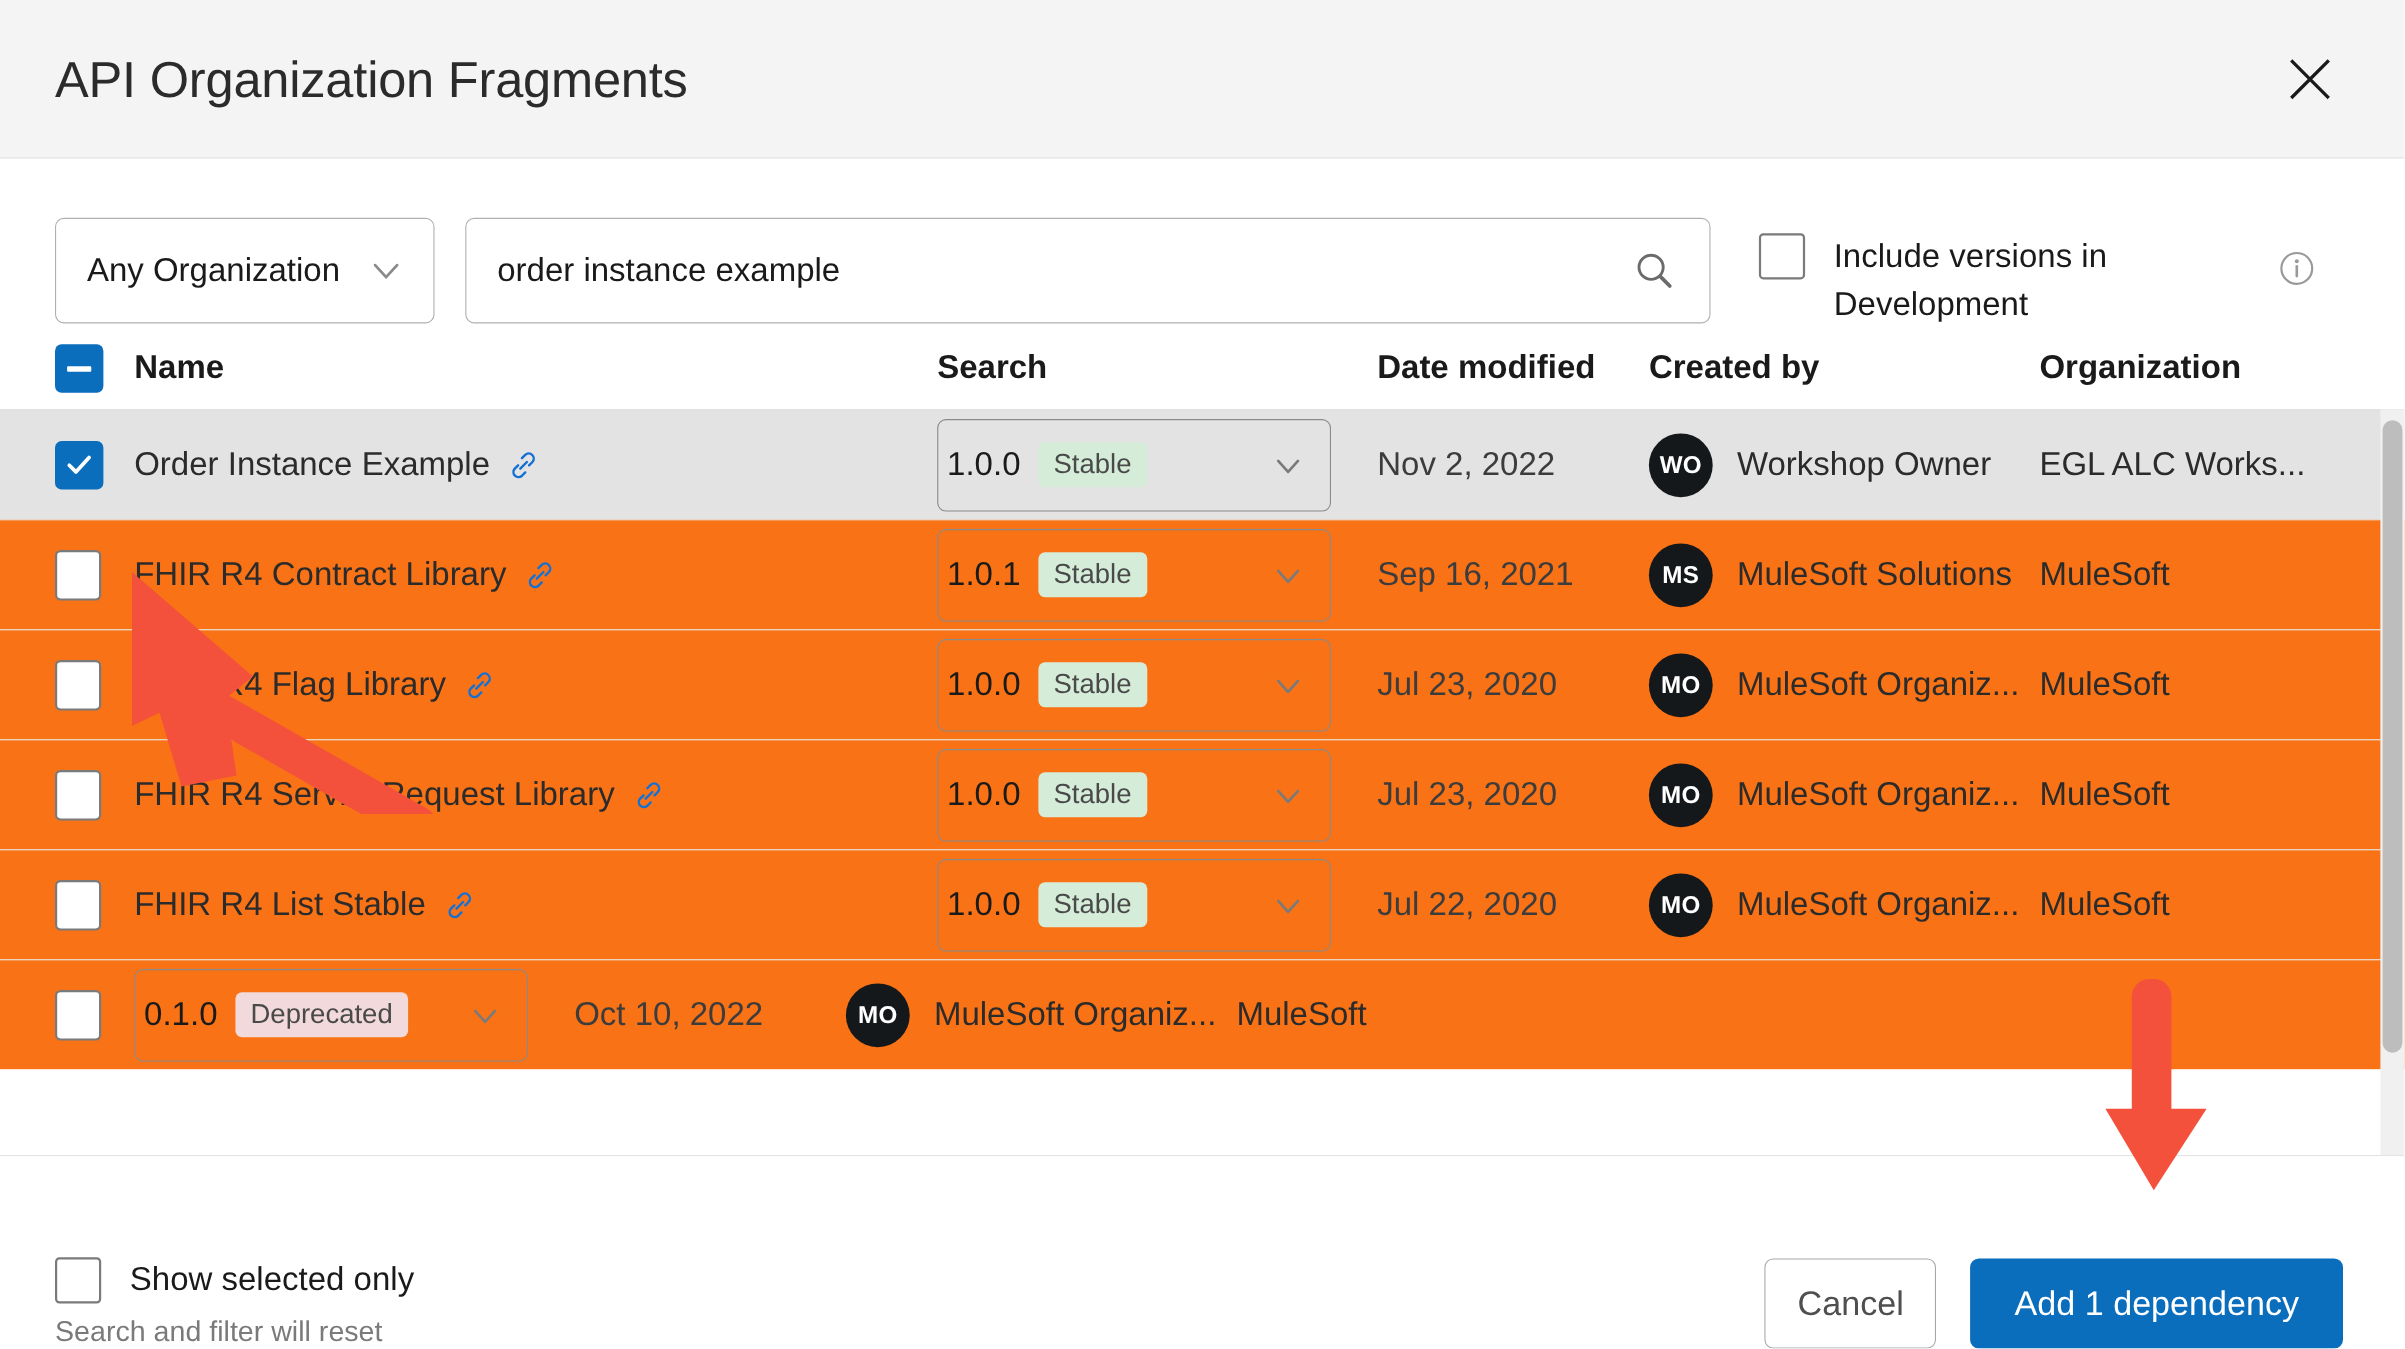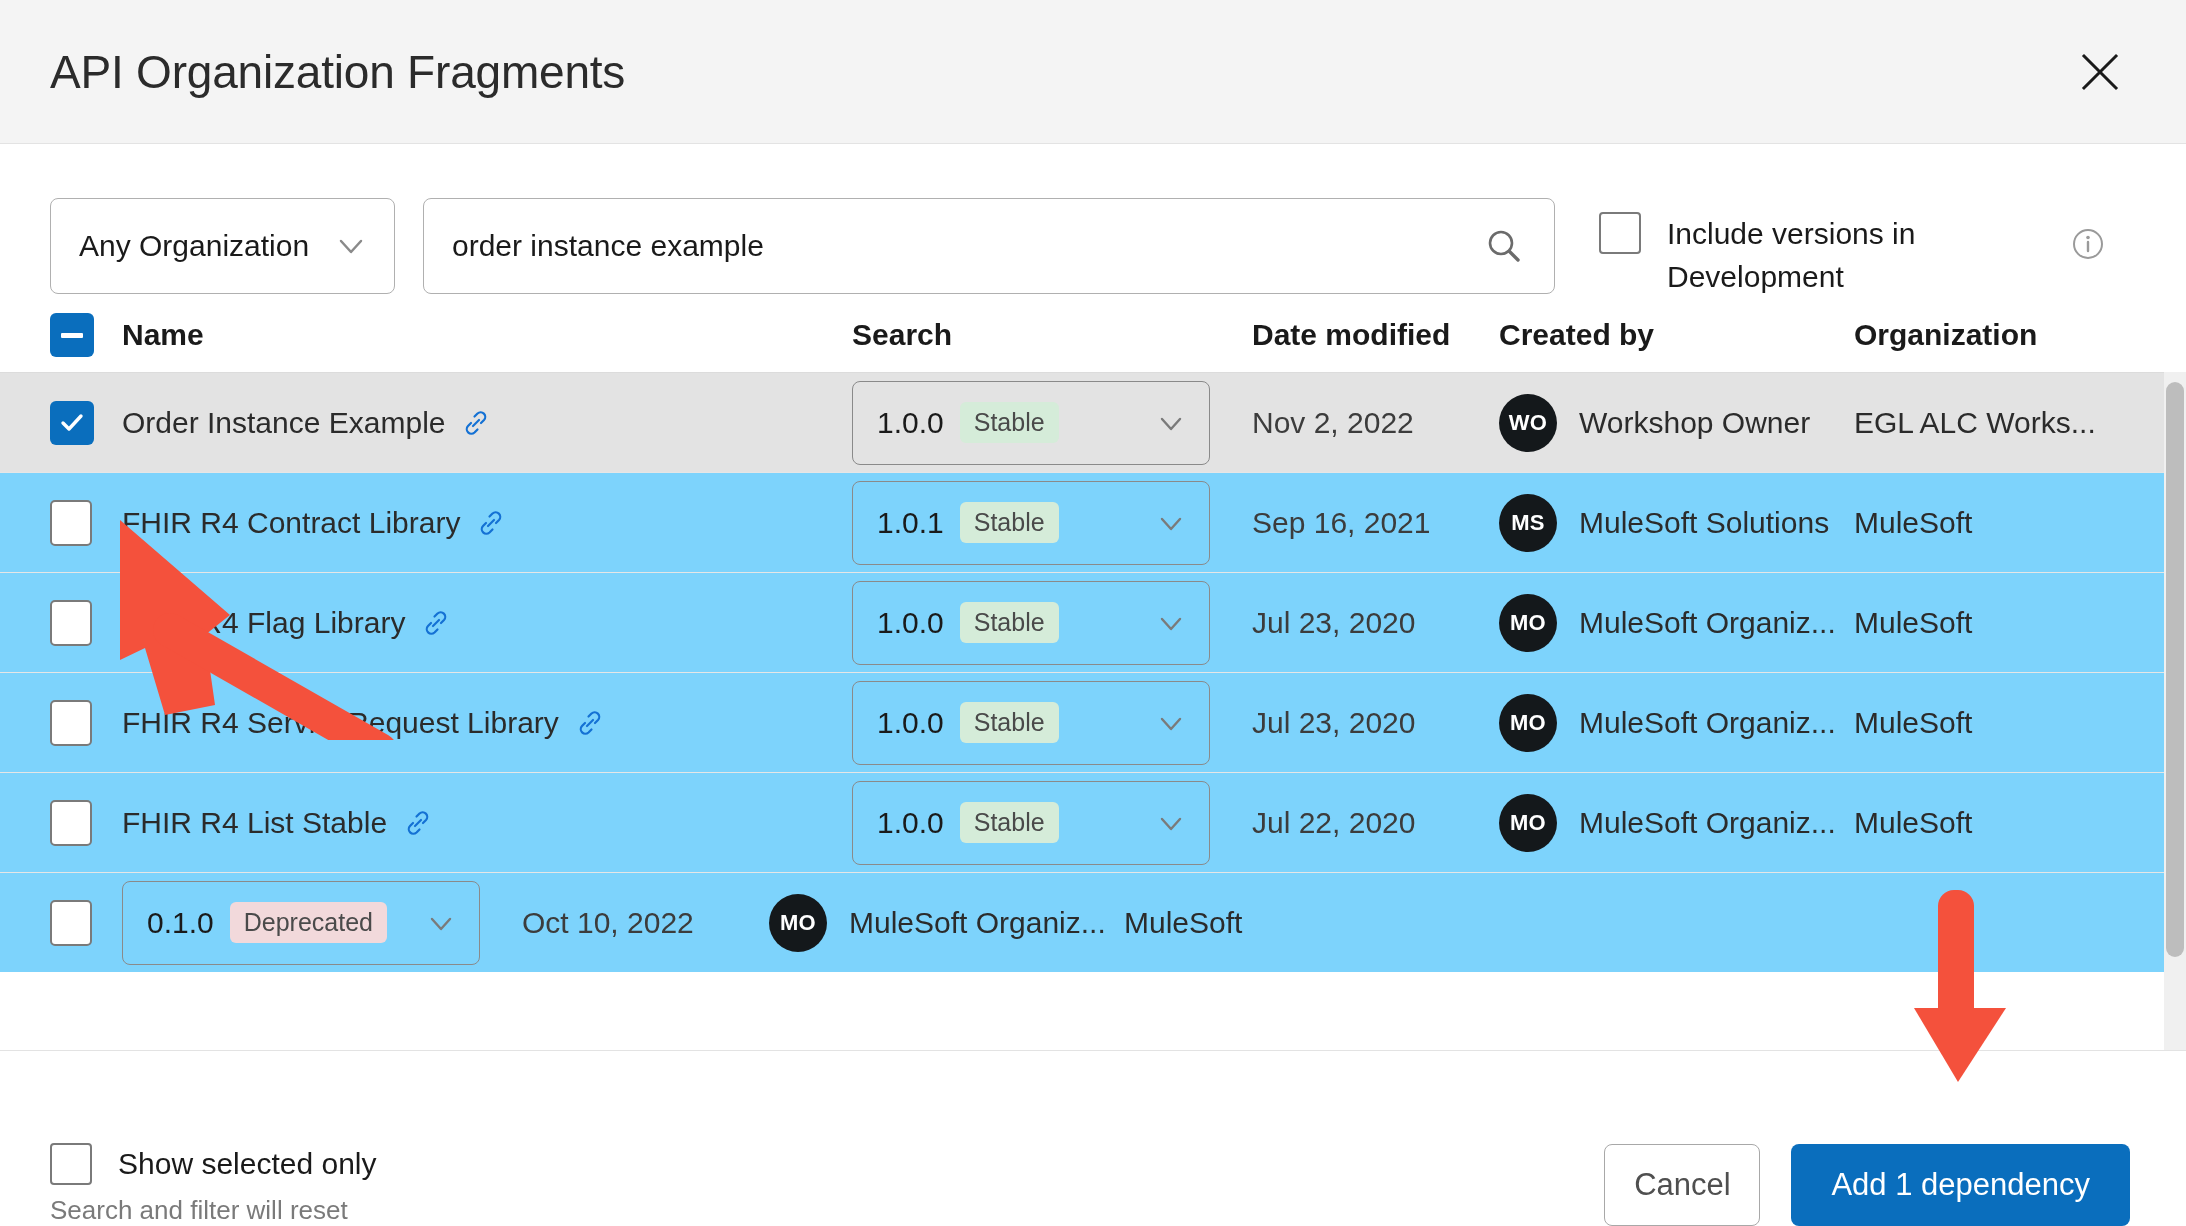--- a/index.html
+++ b/index.html
@@ -184,21 +184,21 @@
     overflow: hidden;
     position: relative;
     min-height: 0;
   }
   .row {
     display: flex;
     align-items: center;
     height: 100px;
     padding: 0 50px 0 50px;
     border-top: 1px solid #e6e6e6;
-    background: #7dd3fc;
+    background: #f97316;
   }
   .row:first-child { border-top: 1px solid #e6e6e6; }
   .row.selected { background: #e3e3e3; border-top-color: #dcdcdc; }
 
   .name-cell {
     display: flex;
     align-items: center;
     font-size: 30px;
     color: #2b2b2b;
   }
@@ -206,21 +206,21 @@
   .name-cell.deprecated .nm { text-decoration: line-through; }
   .link-icon { margin-left: 16px; display: flex; align-items: center; color: #1471d4; cursor: pointer; }
 
   .ver-select {
     width: 358px;
     height: 84px;
     border: 1px solid #8a8a8a;
     border-radius: 8px;
     display: flex;
     align-items: center;
-    padding: 0 22px 0 24px;
+    padding: 0 22px 0 8px;
     background: transparent;
     cursor: pointer;
   }
   .ver-num { font-size: 30px; color: #1a1a1a; }
   .badge {
     margin-left: 16px;
     font-size: 25px;
     padding: 6px 14px;
     border-radius: 6px;
     white-space: nowrap;

